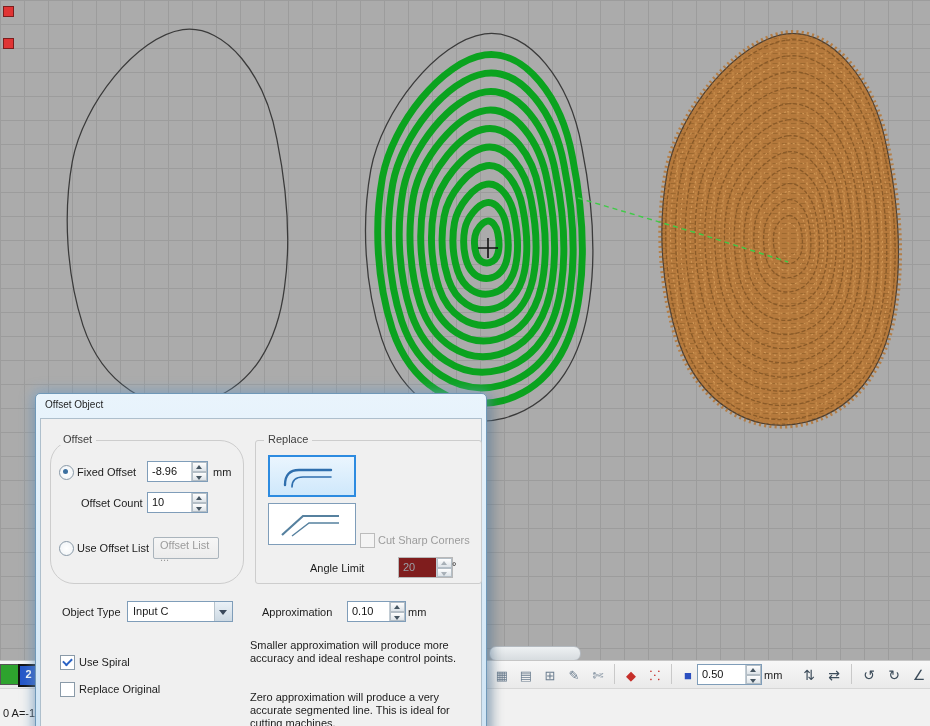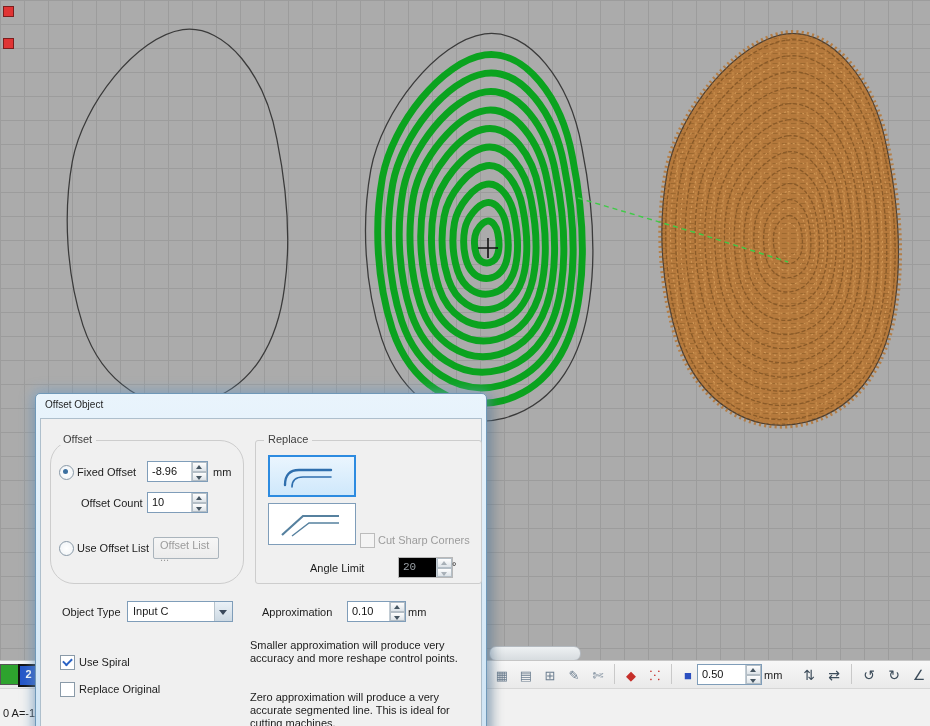--- a/index.html
+++ b/index.html
@@ -53,21 +53,21 @@
   .bar-unit{position:absolute;left:764px;top:8px;color:#222;}
   
   .spin{display:inline-flex;height:21px;border:1px solid #7f9db9;background:#fff;box-sizing:border-box;}
   .spin .val{padding:3px 3px 0 4px;font-size:11px;color:#111;background:#fff;}
   .spin .btns{display:flex;flex-direction:column;width:15px;border-left:1px solid #c2ccd4;}
   .sb{position:relative;flex:1;background:linear-gradient(#fefefe,#dde3e8);border:1px solid #b4bec6;box-sizing:border-box;}
   .sb::after{content:"";position:absolute;left:3px;border-left:3px solid transparent;border-right:3px solid transparent;}
   .sb.up::after{top:2px;border-bottom:4px solid #465662;}
   .sb.dn::after{top:3px;border-top:4px solid #465662;}
   .spin.disabled{border-color:#b8b8b8;}
-  .spin.disabled .val{color:#9aa0a6;background:#000000;font-family:Liberation Mono, monospace;}
+  .spin.disabled .val{color:#9aa0a6;background:#7f1d1d;}
   .spin.disabled .sb::after{opacity:.4;}
   .radio{position:relative;display:inline-block;width:13px;height:13px;border:1px solid #8a9aa8;
     border-radius:50%;background:radial-gradient(#ffffff,#eef2f5);vertical-align:middle;}
   .radio.checked::after{content:"";position:absolute;left:3px;top:3px;width:5px;height:5px;
     border-radius:50%;background:#3b70a0;}
   .checkbox{position:relative;display:inline-block;width:13px;height:13px;border:1px solid #8a9aa8;
     background:#fff;vertical-align:middle;}
   .checkbox.checked::after{content:"";position:absolute;left:2px;top:2px;width:7px;height:4px;
     border-left:2px solid #2a62c4;border-bottom:2px solid #2a62c4;transform:rotate(-45deg);}
   .checkbox.disabled{border-color:#bcbcbc;background:#f4f4f4;}
@@ -295,16 +295,16 @@
       </span>
     </span>
     <span class="lbl" style="left:367px;top:187px">mm</span>
 
     <span class="checkbox checked" style="position:absolute;left:19px;top:236px"></span>
     <span class="lbl" style="left:38px;top:237px">Use Spiral</span>
 
     <span class="checkbox" style="position:absolute;left:19px;top:263px"></span>
     <span class="lbl" style="left:38px;top:264px">Replace Original</span>
 
-    <div class="note" style="left:209px;top:220px">Smaller approximation will produce very accuracy and more reshape control points.</div>
+    <div class="note" style="left:209px;top:220px">Smaller approximation will produce more accuracy and ideal reshape control points.</div>
     <div class="note" style="left:209px;top:272px">Zero approximation will produce a very accurate segmented line. This is ideal for cutting machines.</div>
   </div>
 </div>
 
 </body></html>

